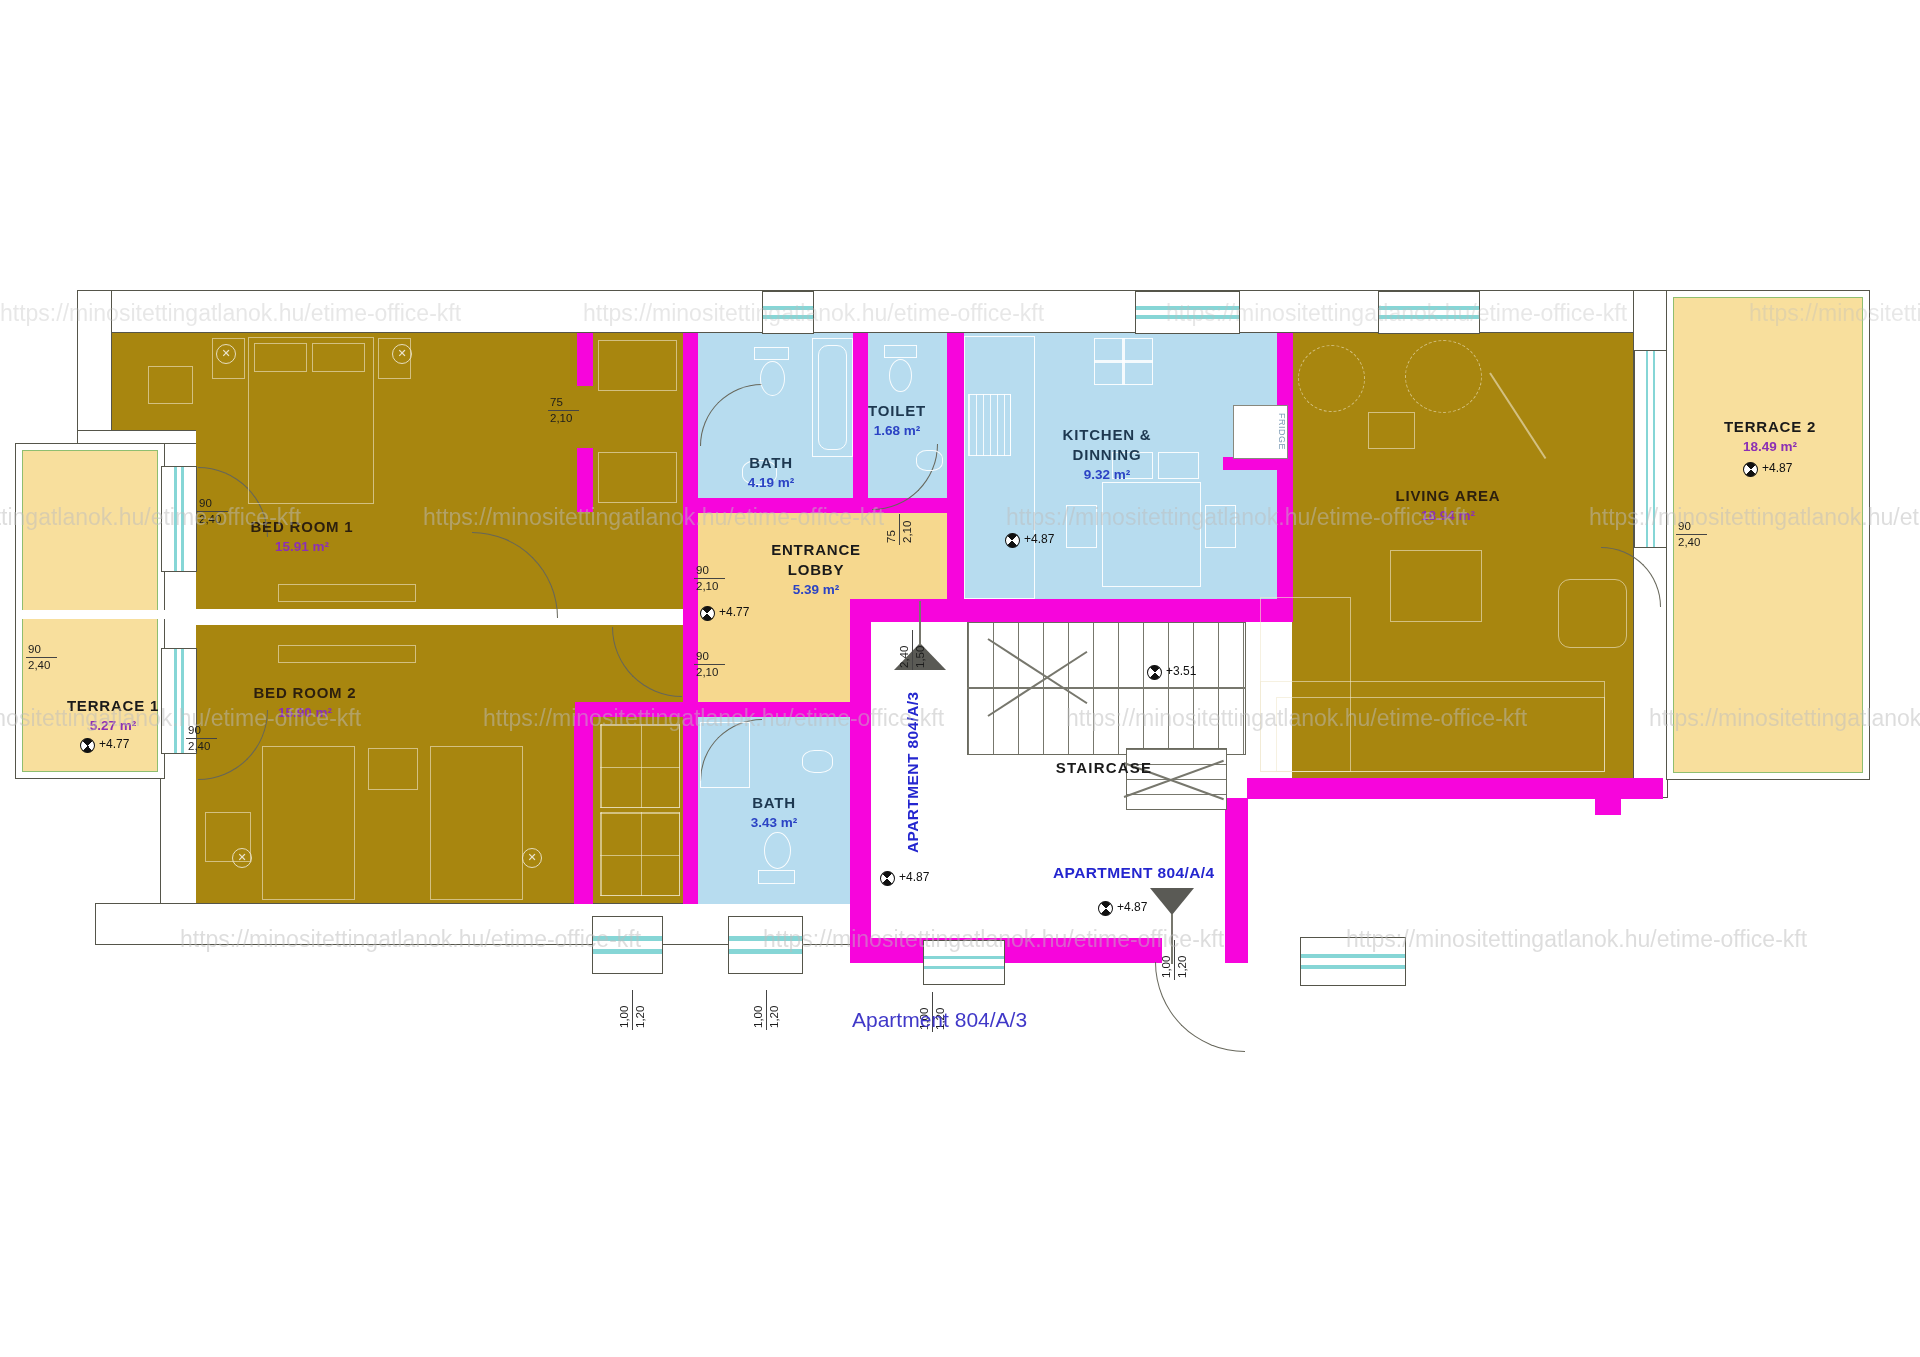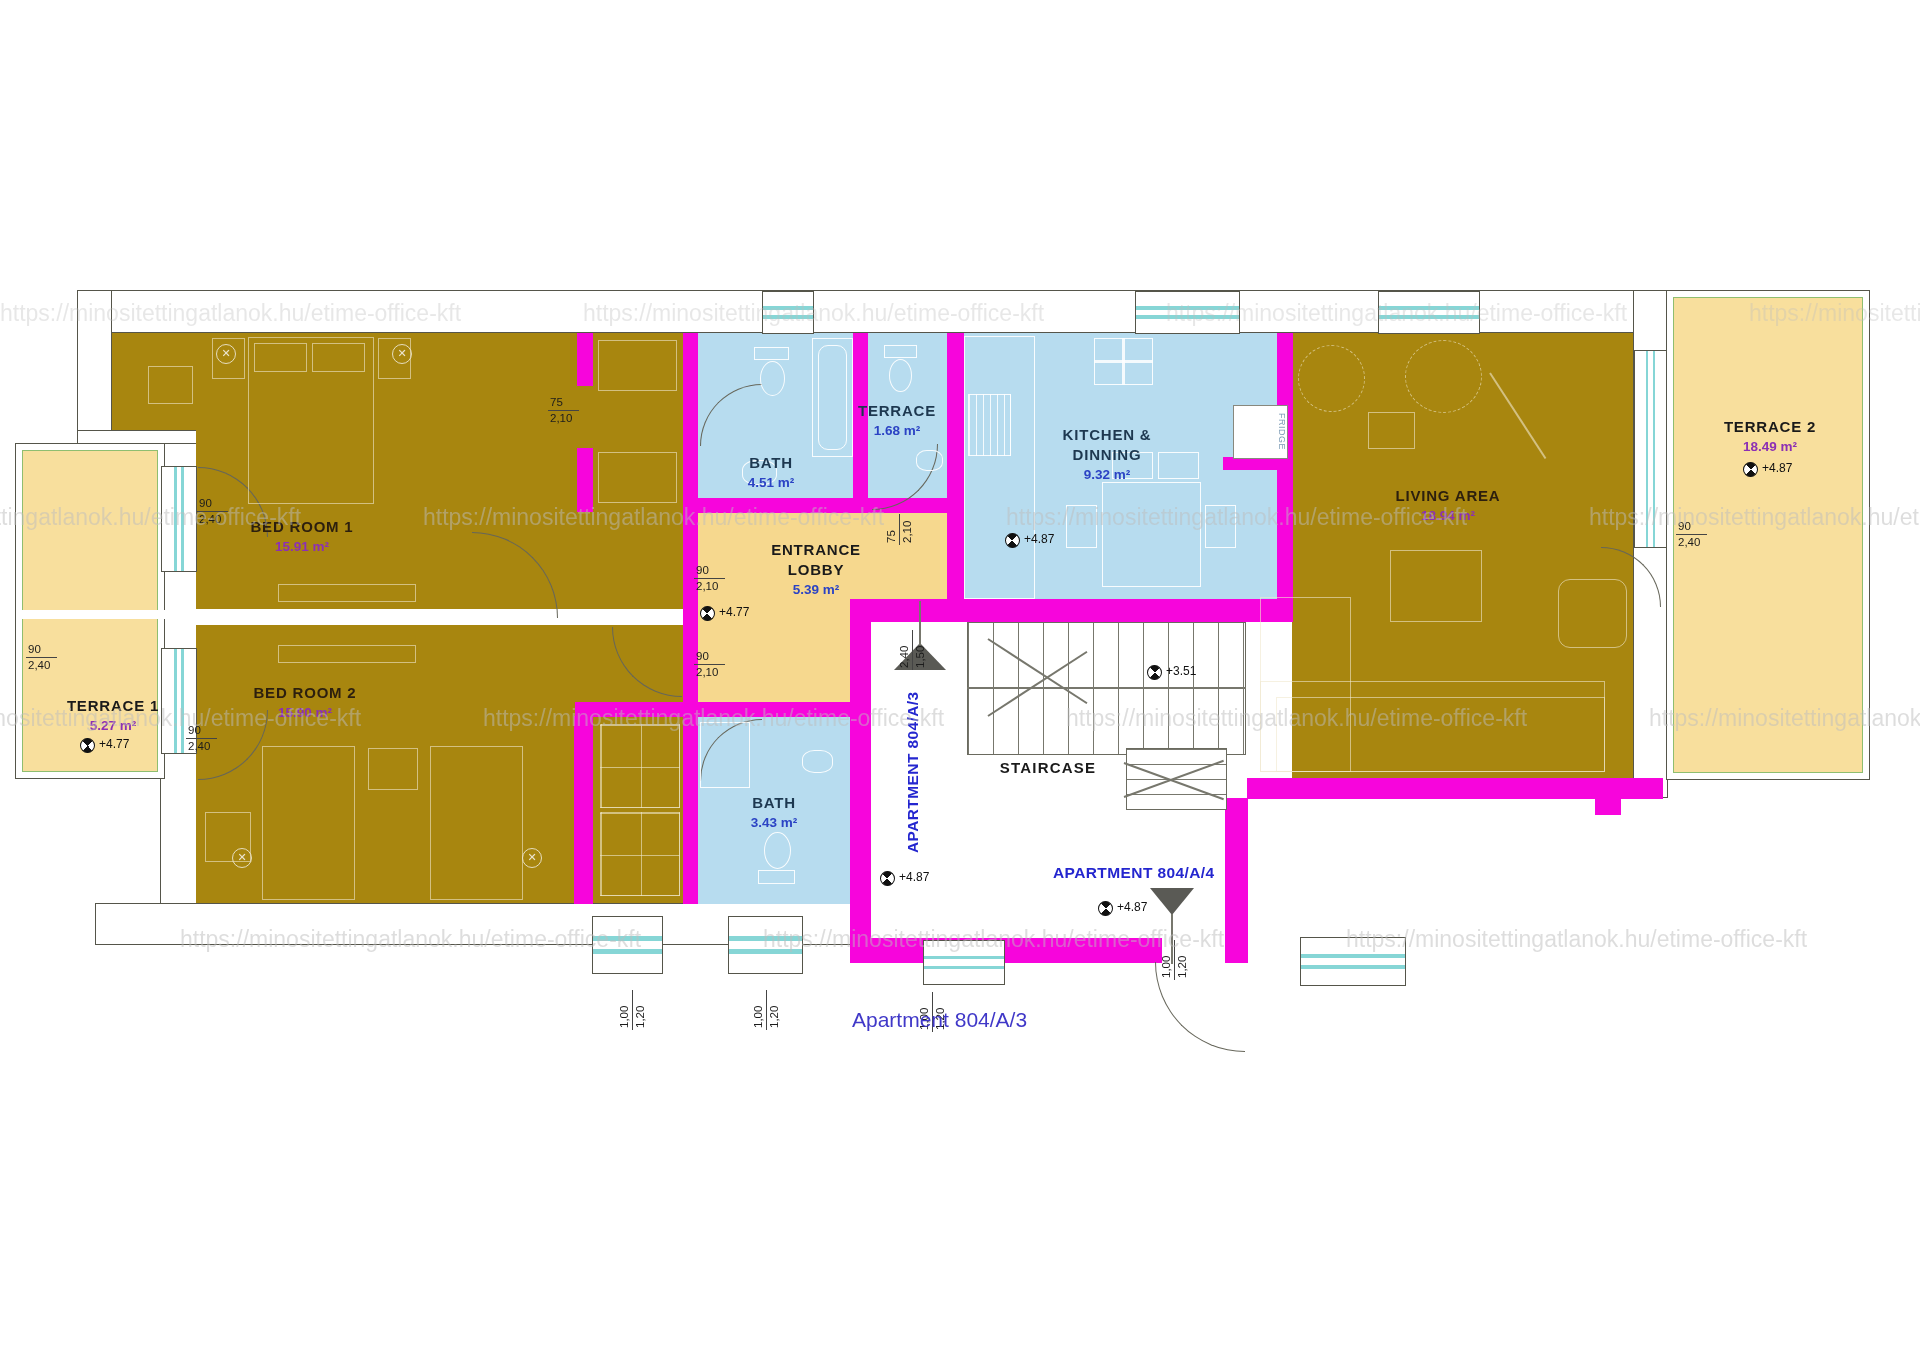--- a/index.html
+++ b/index.html
@@ -209,45 +209,45 @@
   <div class="room-label" style="left:302px;top:518px">
     <div class="rn">BED ROOM 1</div>
     <div class="ra purple">15.91 m²</div>
   </div>
   <div class="room-label" style="left:305px;top:684px">
     <div class="rn">BED ROOM 2</div>
     <div class="ra purple">15.90 m²</div>
   </div>
   <div class="room-label" style="left:771px;top:454px">
     <div class="rn navy">BATH</div>
-    <div class="ra blu">4.51 m²</div>
+    <div class="ra blu">4.19 m²</div>
   </div>
   <div class="room-label" style="left:897px;top:402px">
-    <div class="rn navy">TERRACE</div>
+    <div class="rn navy">TOILET</div>
     <div class="ra blu">1.68 m²</div>
   </div>
   <div class="room-label" style="left:1107px;top:426px">
     <div class="rn navy">KITCHEN &amp;</div>
     <div class="rn navy" style="margin-top:3px">DINNING</div>
     <div class="ra blu">9.32 m²</div>
   </div>
   <div class="room-label" style="left:816px;top:541px">
     <div class="rn black">ENTRANCE</div>
     <div class="rn black" style="margin-top:3px">LOBBY</div>
     <div class="ra blu">5.39 m²</div>
   </div>
   <div class="room-label" style="left:1448px;top:487px">
     <div class="rn">LIVING AREA</div>
     <div class="ra purple">18.94 m²</div>
   </div>
   <div class="room-label" style="left:774px;top:794px">
     <div class="rn navy">BATH</div>
     <div class="ra blu">3.43 m²</div>
   </div>
-  <div class="room-label" style="left:1048px;top:759px">
+  <div class="room-label" style="left:1104px;top:759px">
     <div class="rn black" style="letter-spacing:1.2px">STAIRCASE</div>
   </div>
 
   <div class="apt vert" style="left:904px;top:652px;height:240px">APARTMENT 804/A/3</div>
   <div class="apt" style="left:1053px;top:864px">APARTMENT 804/A/4</div>
 
   <div class="lvl" style="left:80px;top:737px">
     <span class="lvl-icon"></span>
     <span>+4.77</span>
   </div>

